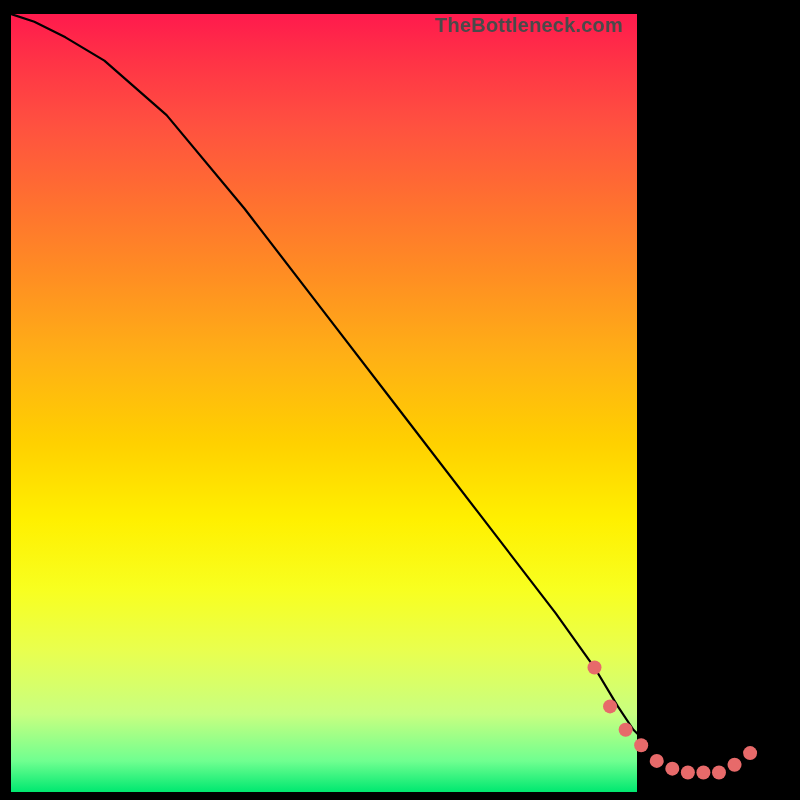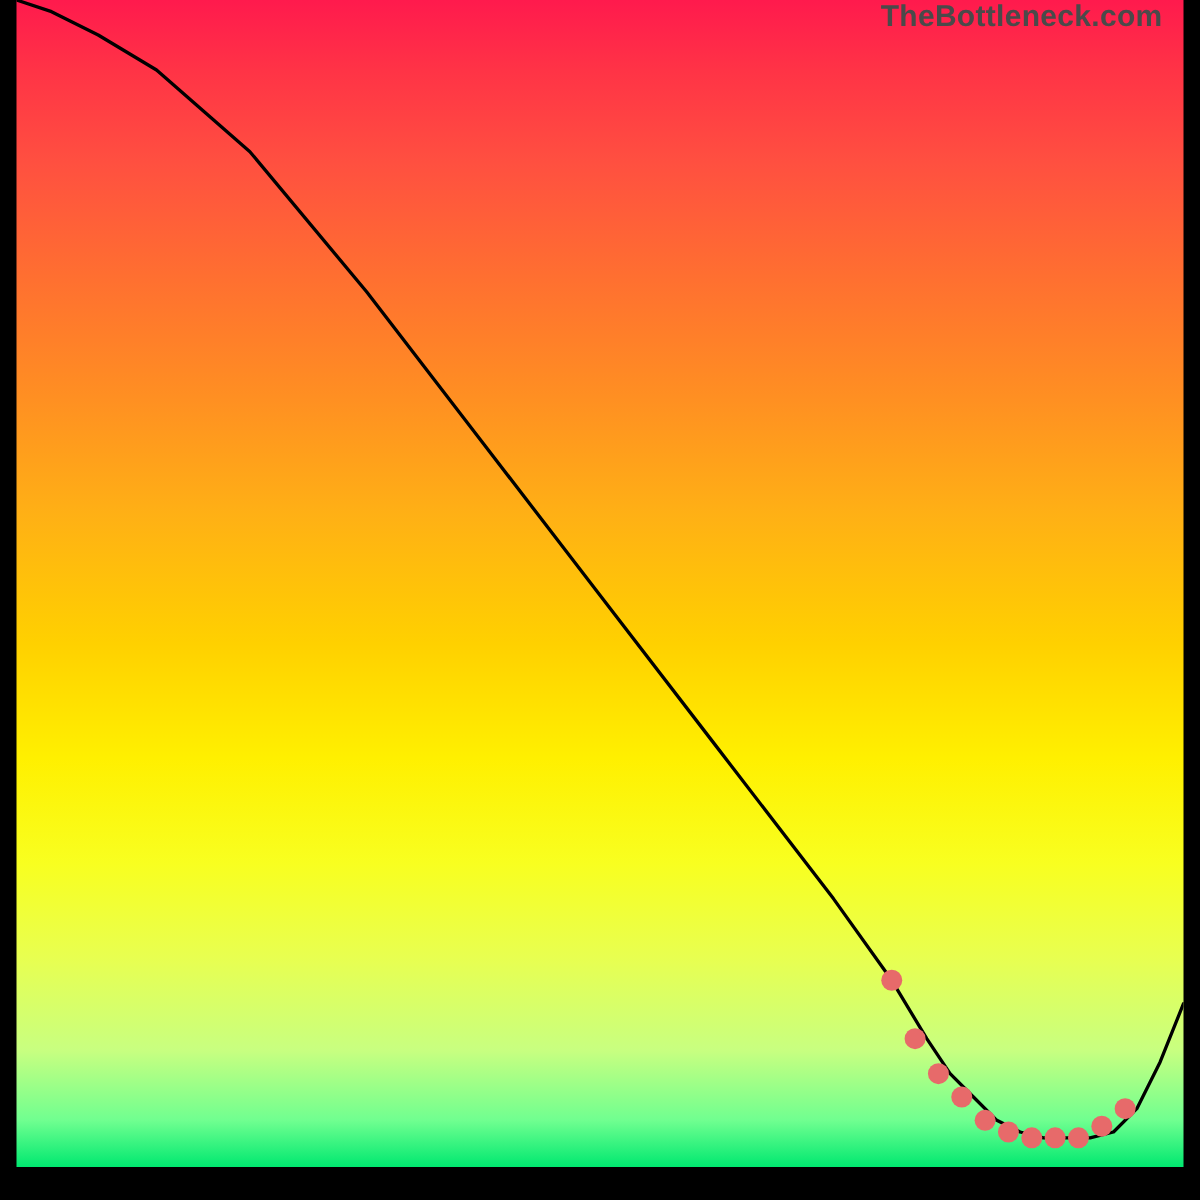--- a/index.html
+++ b/index.html
@@ -6,22 +6,22 @@
   html, body { width: 800px; height: 800px; overflow: hidden; background: #000; }
   .stage {
     position: relative;
     width: 800px;
     height: 800px;
     background: #000;
   }
   .plot {
     position: absolute;
     left: 11px;
-    top: 0;
-    width: 778px;
+    top: 14px;
+    width: 626px;
     height: 778px;
     background: linear-gradient(to bottom,
       #ff1a4d 0%,
       #ff3346 6%,
       #ff5040 14%,
       #ff7030 24%,
       #ff8f22 34%,
       #ffb015 44%,
       #ffd000 55%,
       #fff000 65%,

